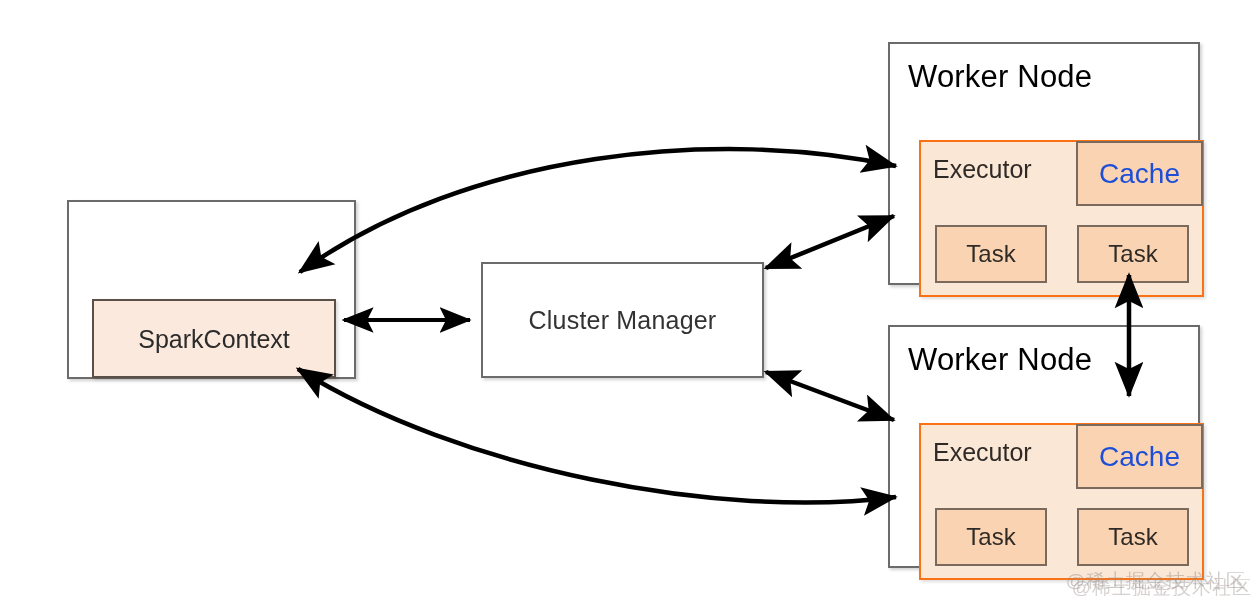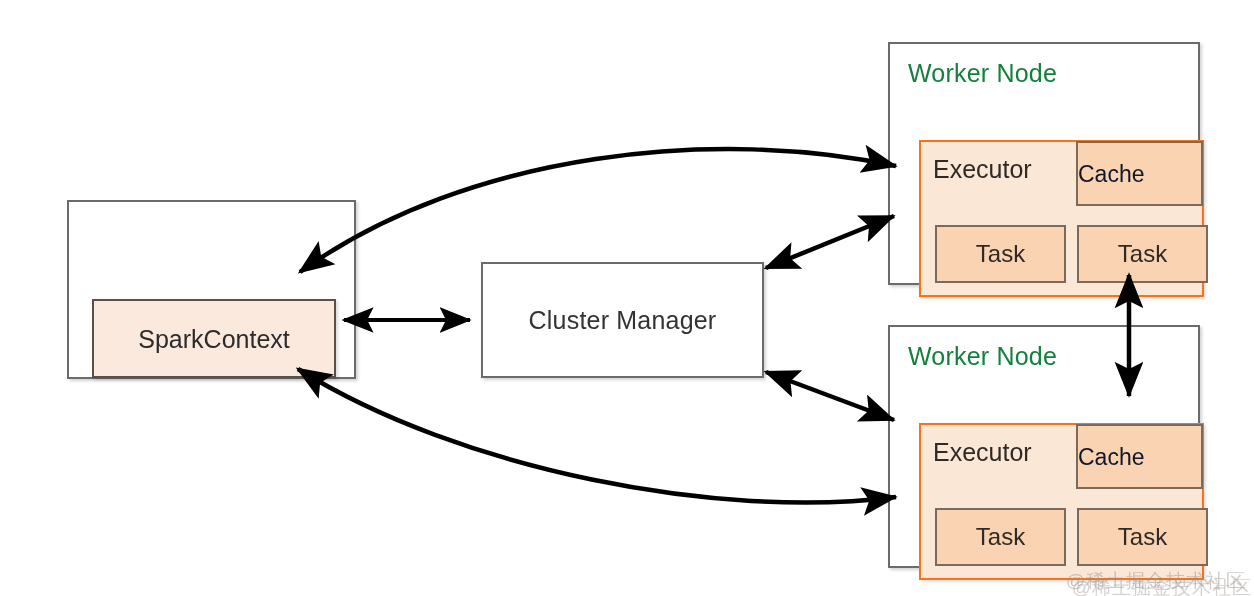--- a/index.html
+++ b/index.html
@@ -100,22 +100,22 @@
     left: 888px;
     width: 312px;
     height: 243px;
   }
   #worker-node-0 { top: 42px; }
   #worker-node-1 { top: 325px; }
 
   .worker-node-title {
     left: 18px;
     top: 15px;
-    font-size: 25px;
-    color: #15803d;
+    font-size: 31px;
+    color: #000000;
   }
 
   .executor {
     position: absolute;
     box-sizing: border-box;
     left: 29px;
     top: 72px;
     width: 285px;
     height: 157px;
     background: #fbe7d6;
@@ -141,31 +141,31 @@
     height: 65px;
     background: #f9d3b2;
     border: 2px solid #7a6a5e;
   }
   .cache-label {
     position: absolute;
     left: 0;
     top: 50%;
     transform: translateY(-50%);
     width: 100%;
-    text-align: left;
-    font-size: 23px;
-    color: #0f172a;
+    text-align: center;
+    font-size: 28px;
+    color: #1d4ed8;
     white-space: nowrap;
   }
 
   .task {
     position: absolute;
     box-sizing: border-box;
     top: 83px;
-    width: 131px;
+    width: 112px;
     height: 58px;
     background: #f9d3b2;
     border: 2px solid #7a6a5e;
   }
   .task-0 { left: 14px; }
   .task-1 { left: 156px; }
   .task-label {
     position: absolute;
     left: 0;
     top: 50%;

